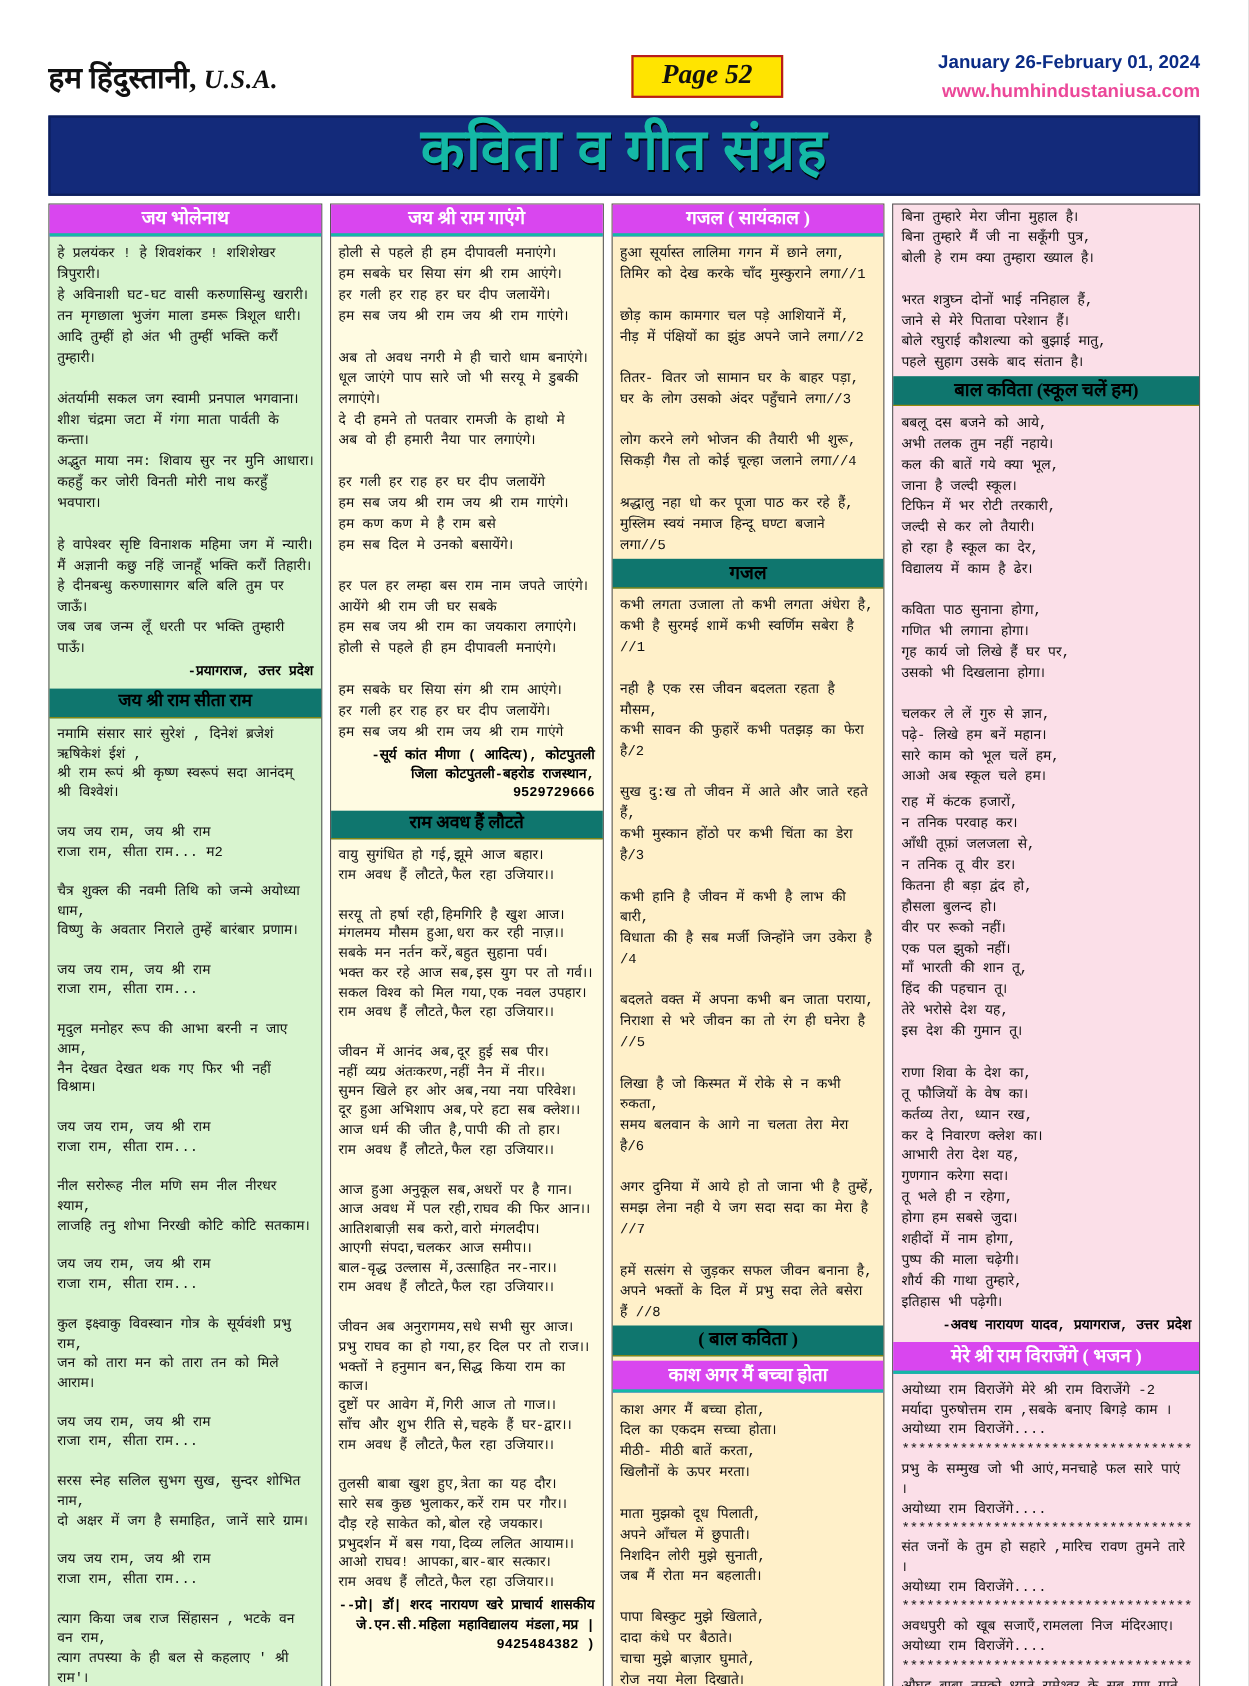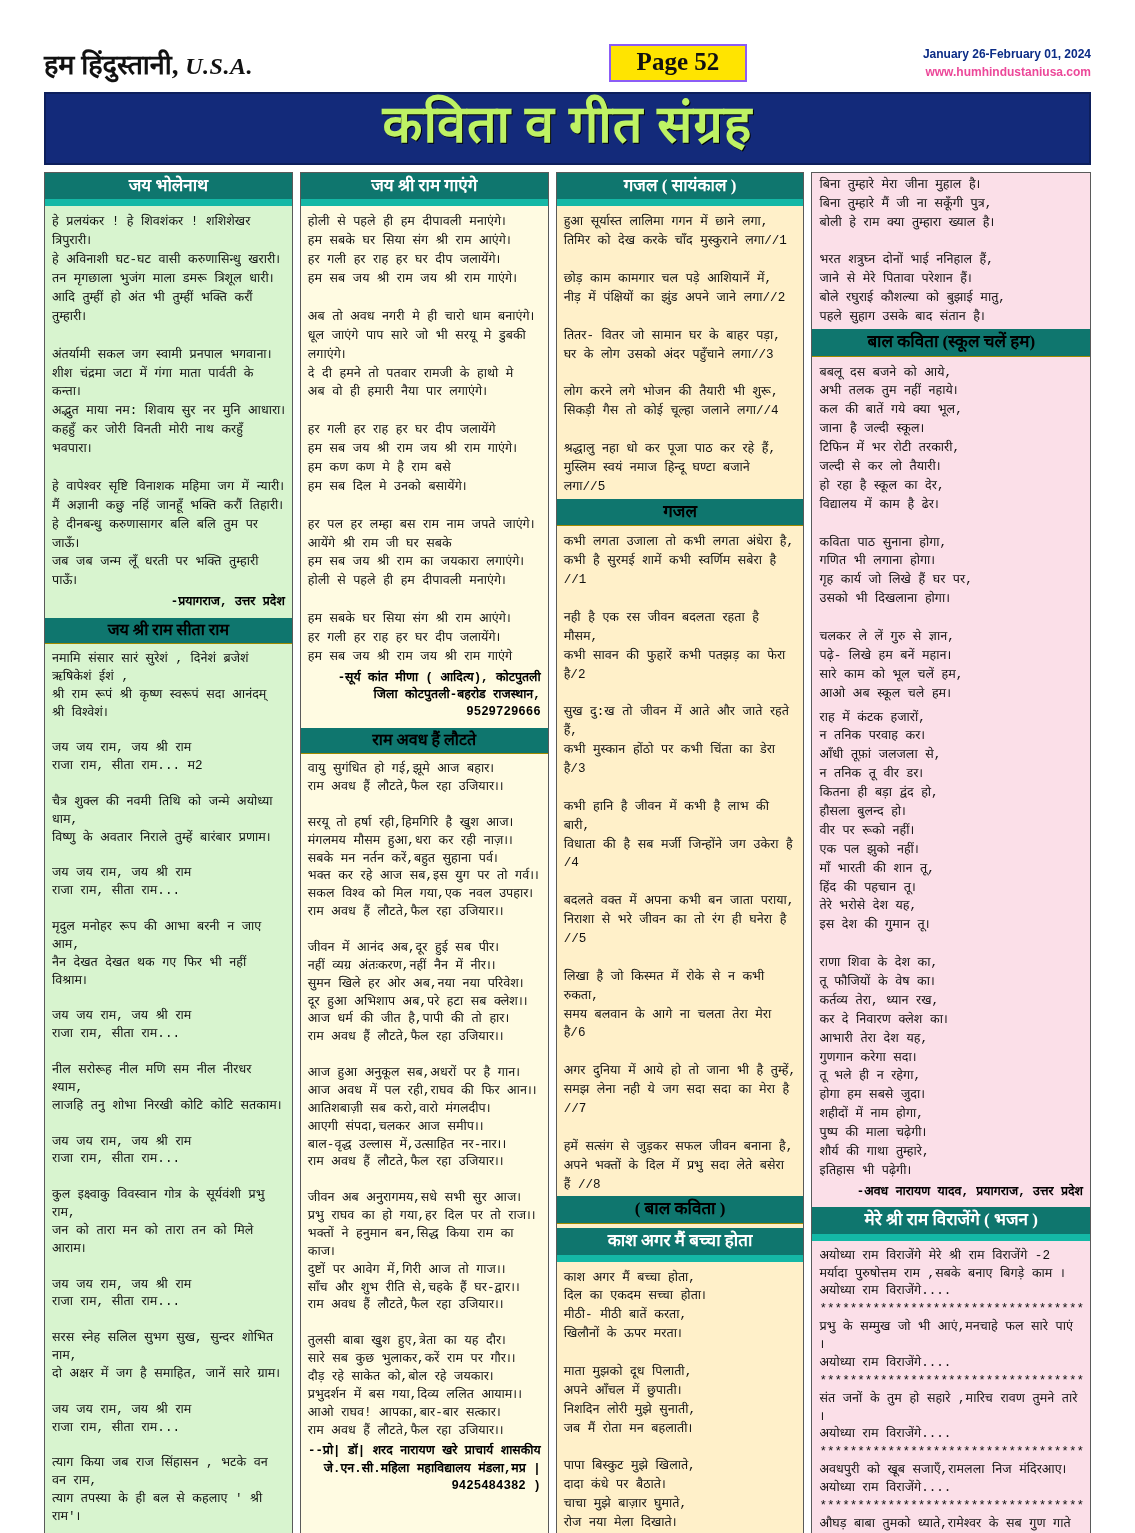--- a/index.html
+++ b/index.html
@@ -31,50 +31,51 @@
     color: #111;
     white-space: nowrap;
   }
   .brand .usa {
     font-style: italic;
     font-size: 24px;
     font-weight: bold;
     letter-spacing: .5px;
   }
   .page-badge {
-    border: 2px solid #8b5cf6;
+    border: 2px solid #b91c1c;
     background: #ffe400;
     padding: 3px 26px 5px 26px;
     font-family: "Liberation Serif", serif;
+    font-style: italic;
     font-weight: bold;
     font-size: 25px;
     color: #111;
     line-height: 1.05;
     margin-left: 180px;
   }
   .issue {
     text-align: right;
-    font-size: 12px;
+    font-size: 17px;
     font-weight: bold;
     line-height: 1.5;
   }
   .issue .date { color: #0b2c86; }
   .issue .url  { color: #ec4899; }
 
   
   .title-bar {
     background: #132a7a;
     border: 2px solid #0d1f5c;
     text-align: center;
     padding: 4px 0 10px 0;
     margin-top: 2px;
   }
   .title-bar h1 {
     margin: 0;
-    color: #bef264;
+    color: #14b8a6;
     font-family: "Liberation Serif", serif;
     font-size: 52px;
     font-weight: bold;
     letter-spacing: 1px;
     line-height: 1.05;
     text-shadow: 1px 1px 0 #000;
   }
 
   
   .cols {
@@ -95,22 +96,22 @@
 
   .sect-head {
     margin: 0 0 4px 0;
     padding: 3px 4px 4px 4px;
     text-align: center;
     font-family: "Liberation Serif", serif;
     font-weight: bold;
     font-size: 17px;
     line-height: 1.15;
     color: #ffffff;
-    background: #0f766e;
-    border-bottom: 7px solid #14b8a6;
+    background: #d946ef;
+    border-bottom: 3px solid #14b8a6;
   }
   .sect-head.first { margin-top: 0; }
   .sect-head.yellow {
     background: #0f766e;
     color: #000000;
     border-bottom: 1px solid #a08a00;
   }
   .sect-head.big { font-size: 16px; }
 
   .poem {

